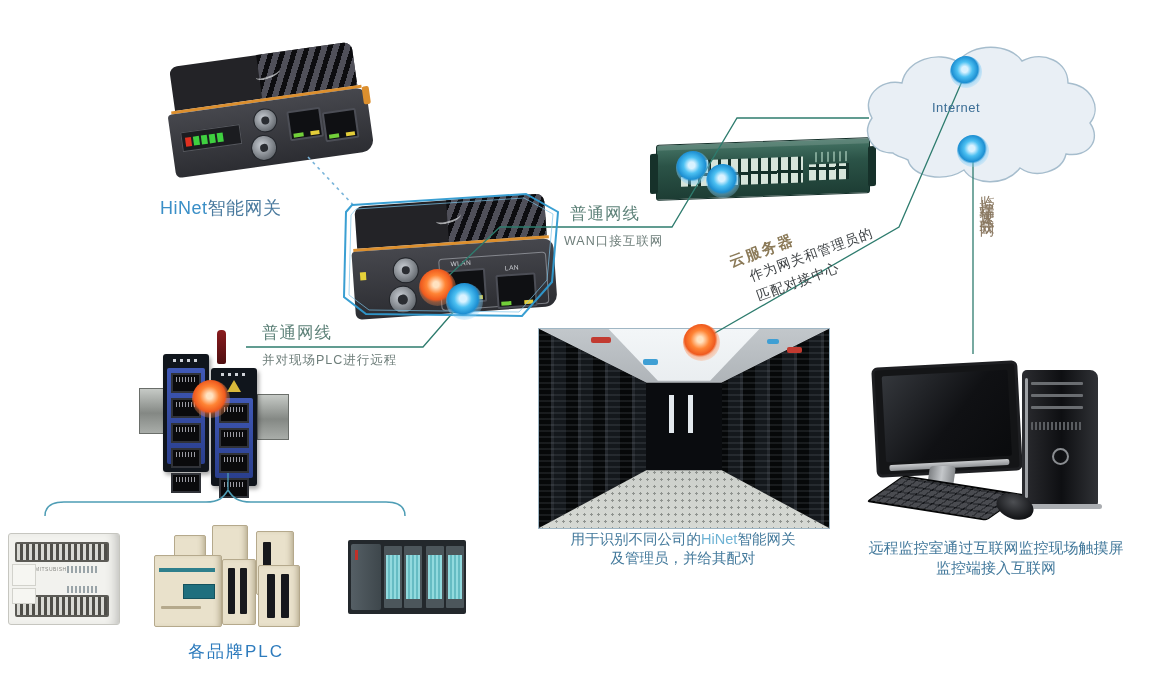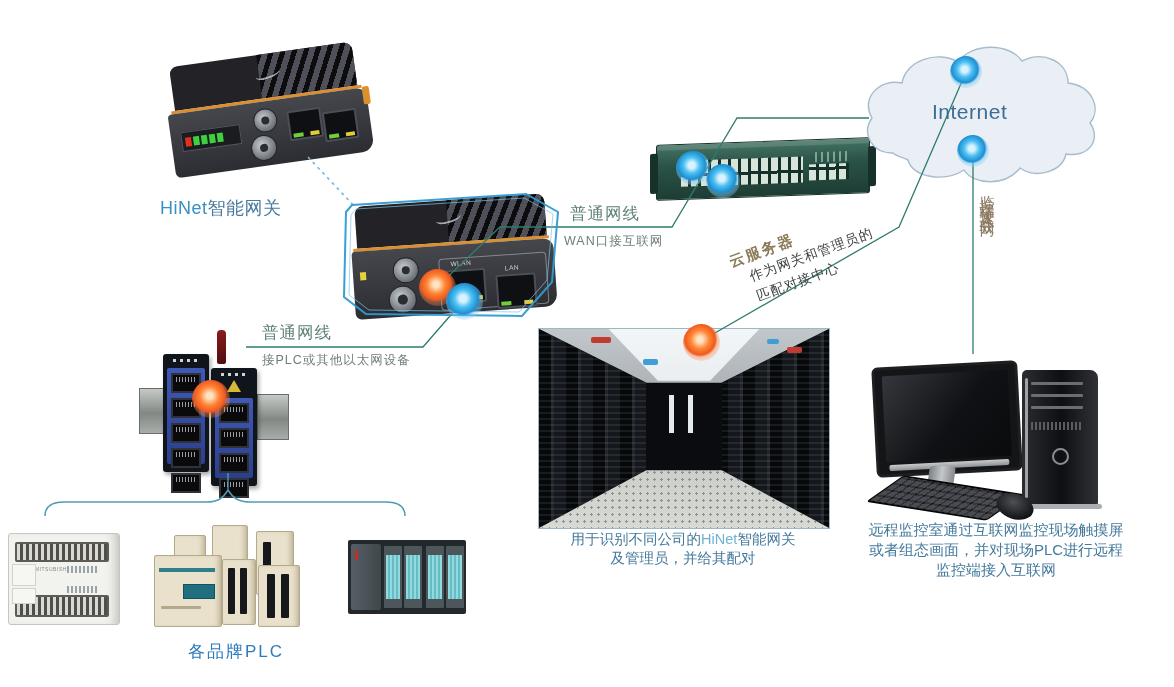--- a/index.html
+++ b/index.html
@@ -11,21 +11,21 @@
   .glow{position:absolute;border-radius:50%;pointer-events:none;}
   .glow.blue{background:radial-gradient(circle at 46% 42%, #d9f2ff 0 12%, #4cc0f2 30%, #1d8fd2 52%, rgba(120,200,245,.50) 60%, rgba(150,214,250,.28) 74%, rgba(170,225,255,0) 100%);}
   .glow.orange{background:radial-gradient(circle at 46% 42%, #ffe2c0 0 10%, #ff8435 32%, #ef5a1e 52%, rgba(255,130,70,.45) 60%, rgba(255,160,100,.22) 76%, rgba(255,180,120,0) 100%);}
   
   .lbl{position:absolute;white-space:nowrap;}
   .hinet-lbl{font-size:18px;letter-spacing:.5px;}
   .hinet-lbl .brand{color:#3a8fc7;}
   .hinet-lbl .rest{color:#4a7a9e;}
   .cable-title{font-size:16.5px;color:#5e8279;letter-spacing:1px;}
   .cable-sub{font-size:12.5px;color:#6e7e7a;letter-spacing:1px;}
-  .internet-lbl{font-size:21px;color:#3b6d95;letter-spacing:.5px;}
+  .internet-lbl{font-size:13px;color:#3b6d95;letter-spacing:.5px;}
   .cloudsrv{transform:rotate(-20deg);transform-origin:0 0;line-height:21px;}
   .cloudsrv .t{font-size:15px;font-weight:bold;color:#8b7a58;letter-spacing:2px;}
   .cloudsrv .d{font-size:13.5px;color:#3d4144;letter-spacing:1px;}
   .vtext{writing-mode:vertical-rl;text-orientation:upright;font-size:15px;color:#8b7962;letter-spacing:4px;}
   .cap{position:absolute;text-align:center;color:#447a9c;}
   .cap .title{font-weight:bold;font-size:14.5px;color:#2c6c8e;line-height:19px;}
   .cap .line{font-size:14.5px;line-height:19px;}
   .cap .hibrand{color:#6fb3d4;}
   .cap2{position:absolute;text-align:center;color:#447a9c;font-size:15px;line-height:20px;}
   .plcgroup-lbl{font-size:17px;color:#2d7bbd;letter-spacing:2px;}
@@ -310,38 +310,37 @@
   <div class="glow blue" style="left:706px;top:164px;width:34px;height:34px;"></div>
   <div class="glow blue" style="left:950px;top:56px;width:32px;height:32px;"></div>
   <div class="glow blue" style="left:957px;top:135px;width:32px;height:32px;"></div>
 
   <div class="lbl internet-lbl" style="left:932px;top:100px;">Internet</div>
 
   <div class="lbl cable-title" style="left:570px;top:203px;">普通网线</div>
   <div class="lbl cable-sub" style="left:564px;top:233px;">WAN口接互联网</div>
 
   <div class="lbl cable-title" style="left:262px;top:322px;">普通网线</div>
-  <div class="lbl cable-sub" style="left:262px;top:352px;">接PLC或其他以太网设备</div>
+  <div class="lbl cable-sub" style="left:262px;top:352px;">并对现场PLC进行远程</div>
 
   <div class="lbl cloudsrv" style="left:726px;top:252px;">
     <div class="t">云服务器</div>
     <div class="d" style="margin-left:14px;">作为网关和管理员的</div>
     <div class="d" style="margin-left:14px;">匹配对接中心</div>
   </div>
 
   <div class="lbl vtext" style="left:977px;top:183px;height:172px;">监控端接入互联网</div>
 
   <div class="cap" style="left:532px;top:530px;width:302px;">
     <div class="line">
       <span>用于识别不同公司的</span><span class="hibrand">HiNet</span><span>智能网关</span>
     </div>
     <div class="line">及管理员，并给其配对</div>
   </div>
 
-  <div class="cap2" style="left:828px;top:520px;width:336px;">
+  <div class="cap2" style="left:828px;top:538px;width:336px;">
     <div>远程监控室通过互联网监控现场触摸屏</div>
-    <div>或者组态画面，并对现场PLC进行远程</div>
     <div>监控端接入互联网</div>
   </div>
 
   <div class="lbl plcgroup-lbl" style="left:188px;top:640px;">各品牌PLC</div>
 
 </div>
 
 </body></html>

